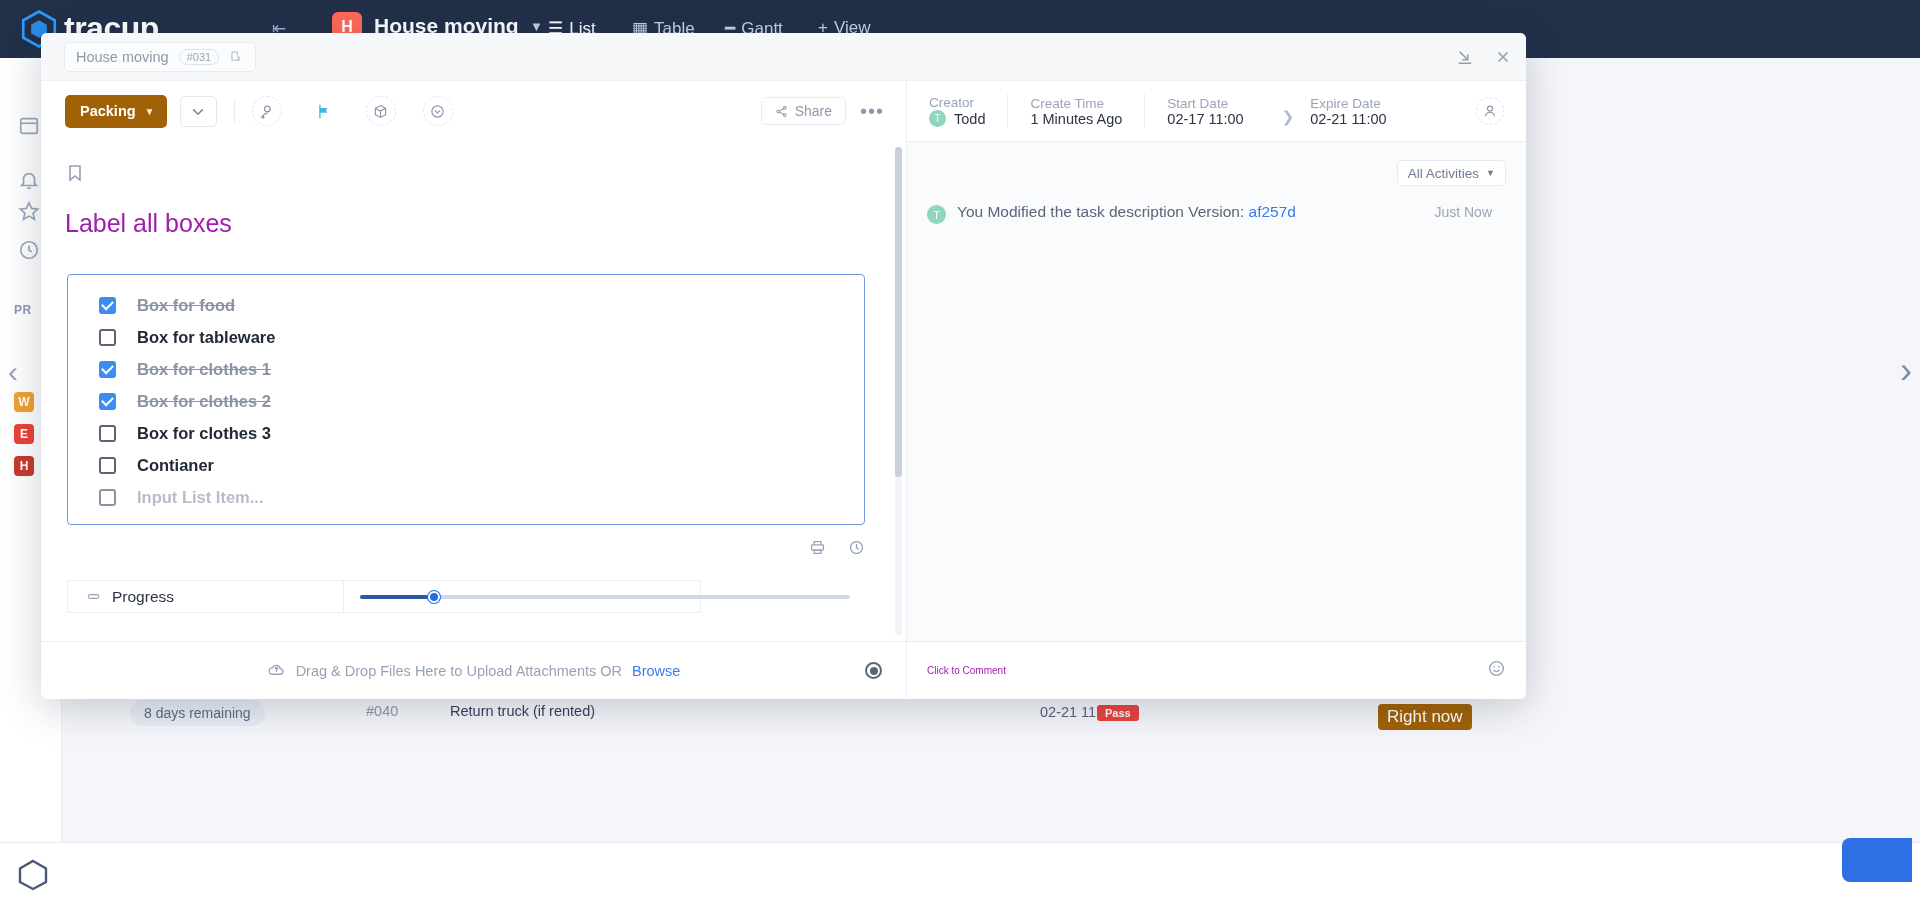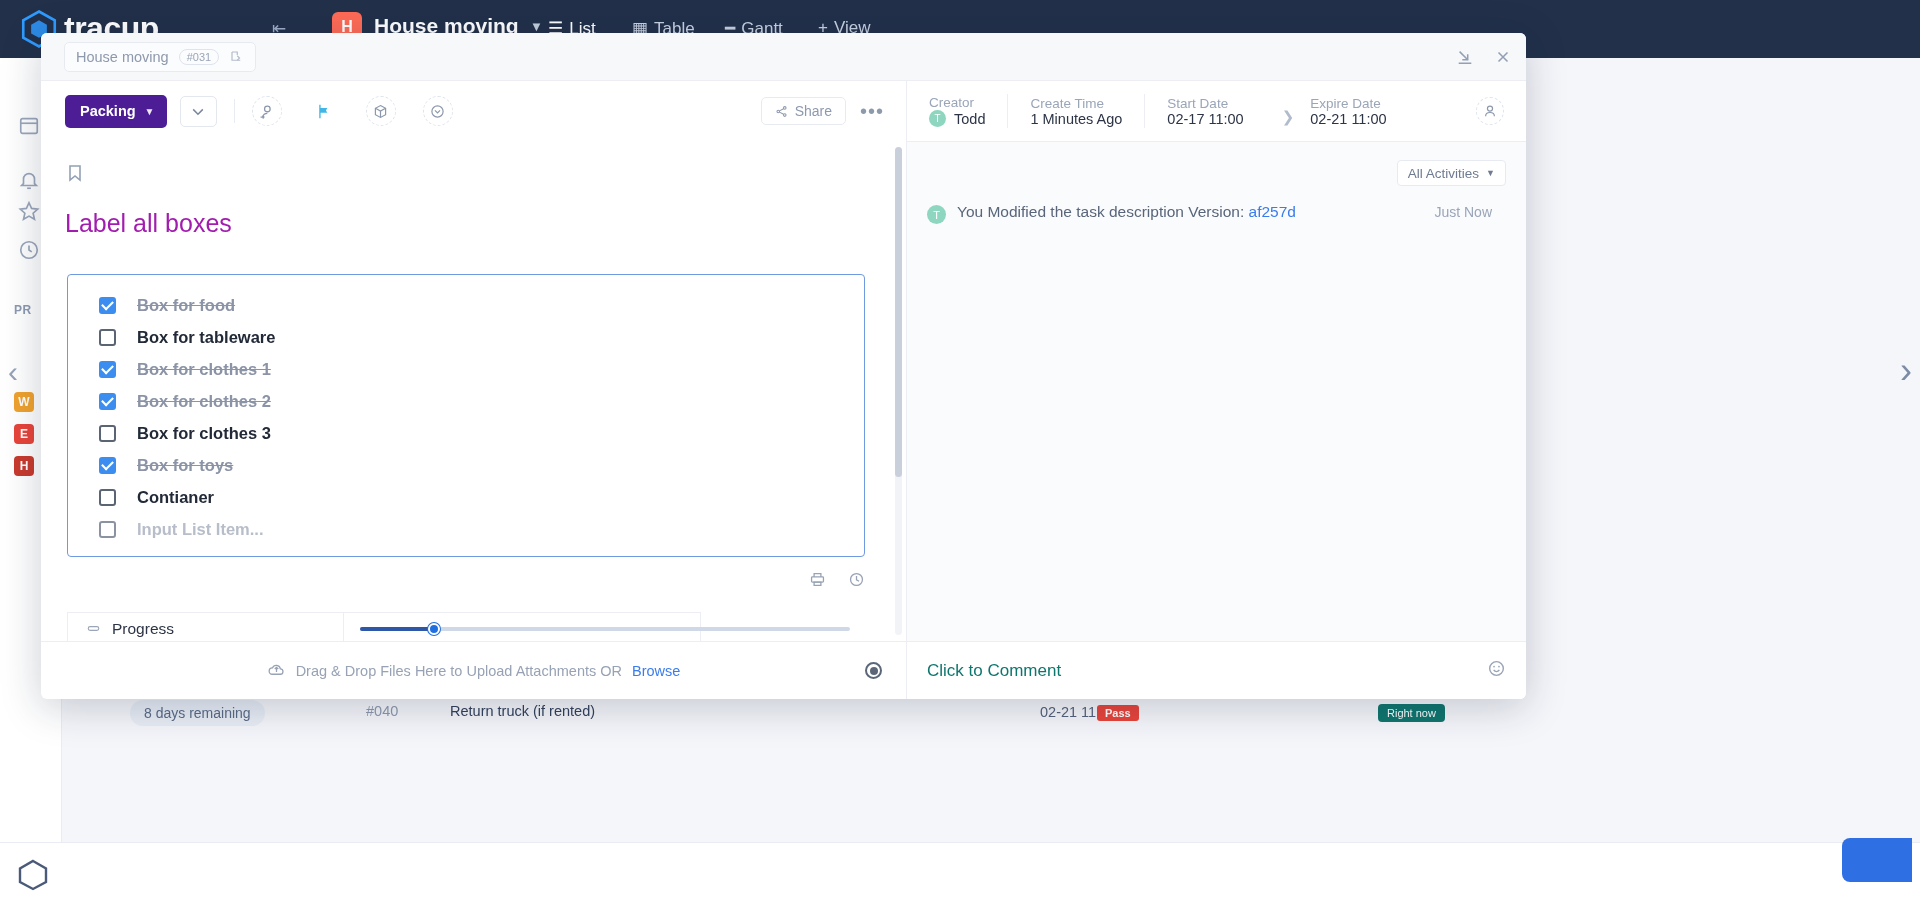--- a/index.html
+++ b/index.html
@@ -76,21 +76,21 @@
     position: absolute; left: 130px; top: 700px;
     background: #e8edf5; color: #5b6b86; font-size: 14px;
     padding: 5px 14px; border-radius: 13px;
   }
   .bg-row-text { position: absolute; font-size: 14.5px; color: #33415c; }
   .bg-pass {
     position: absolute; background: #e8443a; color: #fff; font-size: 11px;
     padding: 2px 8px; border-radius: 3px; font-weight: 700;
   }
   .bg-rightnow {
-    position: absolute; background: #0f766e; color: #fff; font-size: 11px;
+    position: absolute; background: #a16207; color: #fff; font-size: 17px;
     padding: 3px 9px; border-radius: 4px;
   }
   .bg-blue-pill {
     position: absolute; right: 8px; bottom: 20px; width: 70px; height: 44px;
     background: #2f6fe4; border-radius: 8px 0 0 8px;
   }
   .bg-hex { position: absolute; left: 16px; bottom: 10px; width: 34px; height: 34px; }
 
   
   #modal {
@@ -136,21 +136,21 @@
   .m-left { width: 866px; flex: 0 0 866px; display: flex; flex-direction: column; border-right: 1px solid #eceef3; }
   .m-right { flex: 1 1 auto; display: flex; flex-direction: column; }
 
   
   .toolbar {
     height: 60px; flex: 0 0 60px;
     display: flex; align-items: center; padding: 0 24px;
     position: relative;
   }
   .status-btn {
-    height: 33px; background: #4c1d95; color: #fff;
+    height: 33px; background: #a16207; color: #fff;
     border-radius: 5px; padding: 0 12px 0 15px;
     display: flex; align-items: center; gap: 9px;
     font-size: 14.5px; font-weight: 600; cursor: pointer;
   }
   .status-btn .car { font-size: 10px; opacity: .9; }
   .chk-btn {
     margin-left: 13px; width: 37px; height: 31px;
     border: 1px solid #e3e7ee; border-radius: 5px; background: #fff;
     display: flex; align-items: center; justify-content: center;
     color: #7b879b; cursor: pointer;
@@ -305,21 +305,21 @@
   .act-more {
     margin-top: 8px; margin-left: 30px; font-size: 15px; color: #58657a; cursor: pointer;
   }
   .act-time { position: absolute; right: 14px; top: 1px; font-size: 14px; color: #9aa5b8; }
 
   .r-footer {
     height: 58px; flex: 0 0 58px; border-top: 1px solid #eceef3;
     display: flex; align-items: center; padding: 0 20px; position: relative;
     background: #fff;
   }
-  .comment-ph { font-size: 17px; color: #0f766e; }
+  .comment-ph { font-size: 10px; color: #a21caf; }
   .smile { position: absolute; right: 20px; color: #9aa5b8; }
   .smile svg { width: 19px; height: 19px; }
 </style>
 </head>
 <body>
 
 <div id="bg">
 
   <div class="bg-topbar"></div>
 
@@ -489,24 +489,20 @@
             </div>
             <div class="cl-item cl-row">
               <div class="cbx on"></div>
               <span class="cl-text done">Box for clothes 2</span>
             </div>
             <div class="cl-item cl-row">
               <div class="cbx"></div>
               <span class="cl-text">Box for clothes 3</span>
             </div>
             <div class="cl-item cl-row">
-              <div class="cbx on"></div>
-              <span class="cl-text done">Box for toys</span>
-            </div>
-            <div class="cl-item cl-row">
               <div class="cbx"></div>
               <span class="cl-text">Contianer</span>
             </div>
             <div class="cl-item">
               <div class="cbx ghost"></div>
               <span class="cl-text ph">Input List Item...</span>
             </div>
           </div>
 
           <div class="cl-tools">

